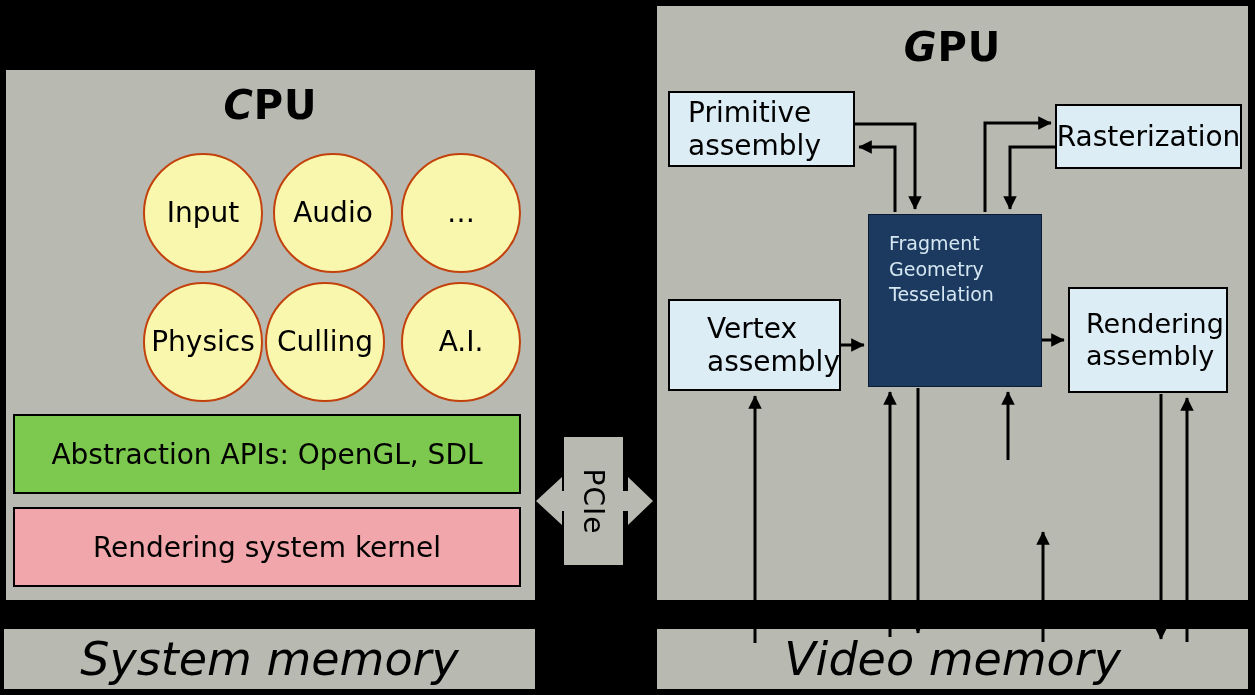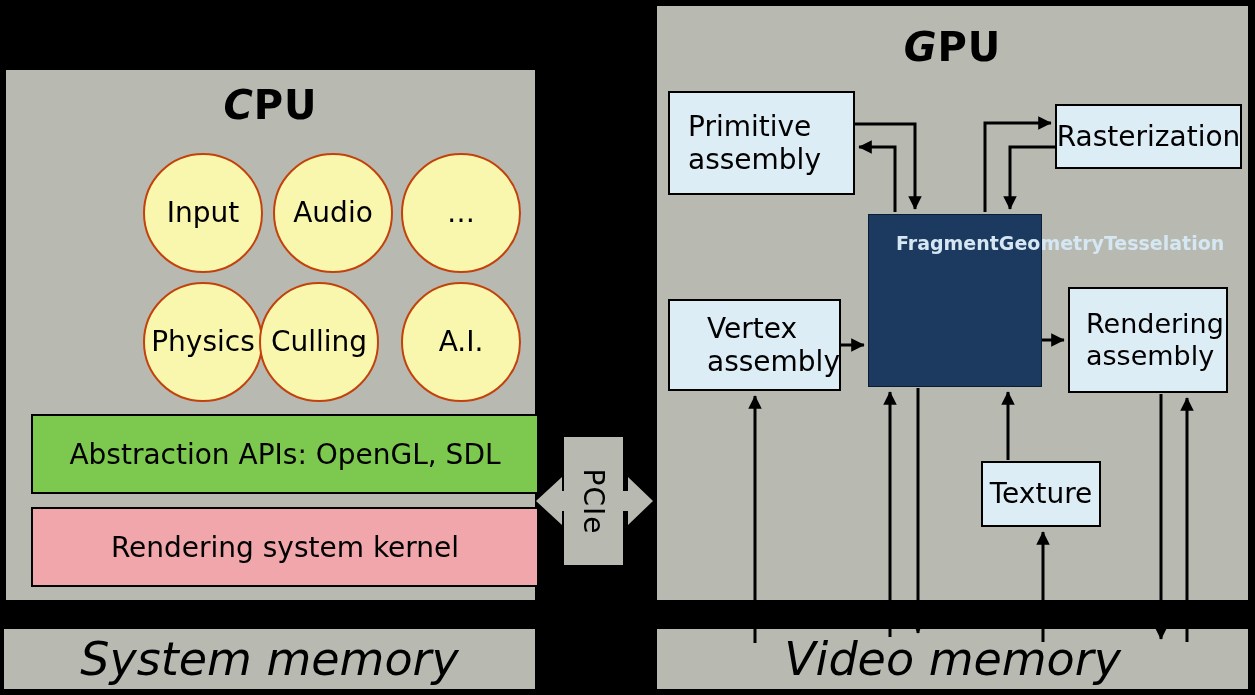--- a/index.html
+++ b/index.html
@@ -12,35 +12,34 @@
   .panel-title{font-size:40px;font-weight:bold;text-align:center;letter-spacing:1px;}
   .panel-title .it{font-style:italic;}
   .circle{
     background:#f9f7ad;border:2px solid #c2410c;border-radius:50%;
     display:flex;align-items:center;justify-content:center;text-align:center;
     font-size:28px;line-height:1.08;
   }
   .bar{
     border:2px solid #000;display:flex;align-items:center;justify-content:center;
     font-size:28px;
-    margin-left:18px;
   }
   .mem{
     background:#b8bab2;border:2px solid #000;display:flex;align-items:center;justify-content:center;
     font-size:46px;font-style:italic;
   }
   .bluebox{
     background:#ddedf6;border:2px solid #000;display:flex;flex-direction:column;
     justify-content:center;font-size:28px;line-height:1.18;
   }
   .bluebox.left{align-items:flex-start;padding-left:18px;}
   .bluebox.center{align-items:center;text-align:center;}
   #shader-box{
     background:#1c3a5f;border:1px solid #0b1d33;color:#d5e7f2;
-    display:flex;flex-direction:row;padding:16px 12px 10px 27px;font-weight:bold;
+    display:flex;flex-direction:column;padding:16px 12px 10px 20px;
   }
   #shader-box .stype{font-size:19px;line-height:1.35;}
   #shader-label{margin-top:auto;align-self:flex-end;font-size:29px;letter-spacing:2px;padding-right:4px;}
   #pcie-rect{background:#b8bab2;}
   #pcie-label-wrap{display:flex;align-items:center;justify-content:center;}
   #pcie-label-wrap span{transform:rotate(90deg);font-size:28px;letter-spacing:1px;}
   svg.overlay{position:absolute;left:0;top:0;pointer-events:none;}
 </style>
 </head>
 <body>
@@ -49,46 +48,45 @@
 
   <div class="abs panel" style="left:4px;top:68px;width:533px;height:534px;"></div>
   <div class="abs panel-title" style="left:4px;top:82px;width:533px;">
     <span class="it">C</span><span>PU</span>
   </div>
 
   <div class="abs circle" style="left:143px;top:153px;width:120px;height:120px;">Input</div>
   <div class="abs circle" style="left:273px;top:153px;width:120px;height:120px;">Audio</div>
   <div class="abs circle" style="left:401px;top:153px;width:120px;height:120px;">…</div>
   <div class="abs circle" style="left:143px;top:282px;width:120px;height:120px;">Physics</div>
-  <div class="abs circle" style="left:259px;top:282px;width:120px;height:120px;">Culling</div>
+  <div class="abs circle" style="left:265px;top:282px;width:120px;height:120px;">Culling</div>
   <div class="abs circle" style="left:401px;top:282px;width:120px;height:120px;">A.I.</div>
 
   <div class="abs bar" style="left:13px;top:414px;width:508px;height:80px;background:#7dc84e;">Abstraction APIs: OpenGL, SDL</div>
   <div class="abs bar" style="left:13px;top:507px;width:508px;height:80px;background:#f0a6aa;">Rendering system kernel</div>
 
   <div class="abs mem" style="left:2px;top:627px;width:535px;height:64px;">System memory</div>
 
   <div class="abs" id="pcie-rect" style="left:564px;top:437px;width:59px;height:128px;"></div>
   <svg class="overlay" width="1255" height="695" viewBox="0 0 1255 695">
     <polygon points="536,501 562,477 562,491 628,491 628,477 653,501 628,525 628,511 562,511 562,525" fill="#b8bab2"></polygon>
   </svg>
   <div class="abs" id="pcie-label-wrap" style="left:564px;top:437px;width:59px;height:128px;">
     <span>PCIe</span>
   </div>
 
   <div class="abs panel" style="left:655px;top:4px;width:595px;height:598px;"></div>
   <div class="abs panel-title" style="left:655px;top:24px;width:595px;">
     <span class="it">G</span><span>PU</span>
   </div>
 
-  <div class="abs bluebox left" style="left:668px;top:91px;width:187px;height:104px;">Primitive assembly</div>
+  <div class="abs bluebox left" style="left:668px;top:91px;width:187px;height:76px;">Primitive assembly</div>
   <div class="abs bluebox center" style="left:1055px;top:104px;width:187px;height:65px;">Rasterization</div>
   <div class="abs bluebox left" style="left:668px;top:299px;width:173px;height:92px;padding-left:37px;">Vertex assembly</div>
   <div class="abs bluebox left" style="left:1068px;top:287px;width:160px;height:106px;font-size:27px;padding-left:16px;">Rendering assembly</div>
-  <div class="abs bluebox center" style="left:981px;top:461px;width:120px;height:66px;">Texture</div>
 
   <div class="abs" id="shader-box" style="left:868px;top:214px;width:174px;height:173px;">
     <div class="stype">Fragment</div>
     <div class="stype">Geometry</div>
     <div class="stype">Tesselation</div>
   </div>
 
   <div class="abs mem" style="left:655px;top:627px;width:595px;height:64px;">Video memory</div>
 
   <svg class="overlay" width="1255" height="695" viewBox="0 0 1255 695">

